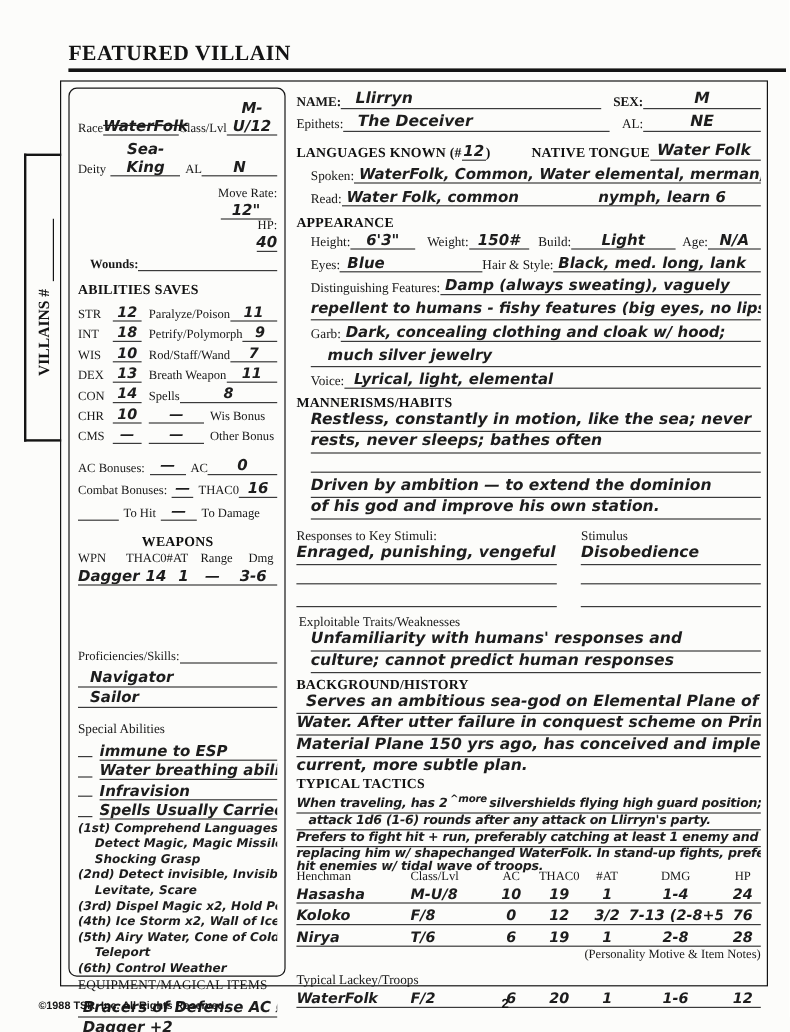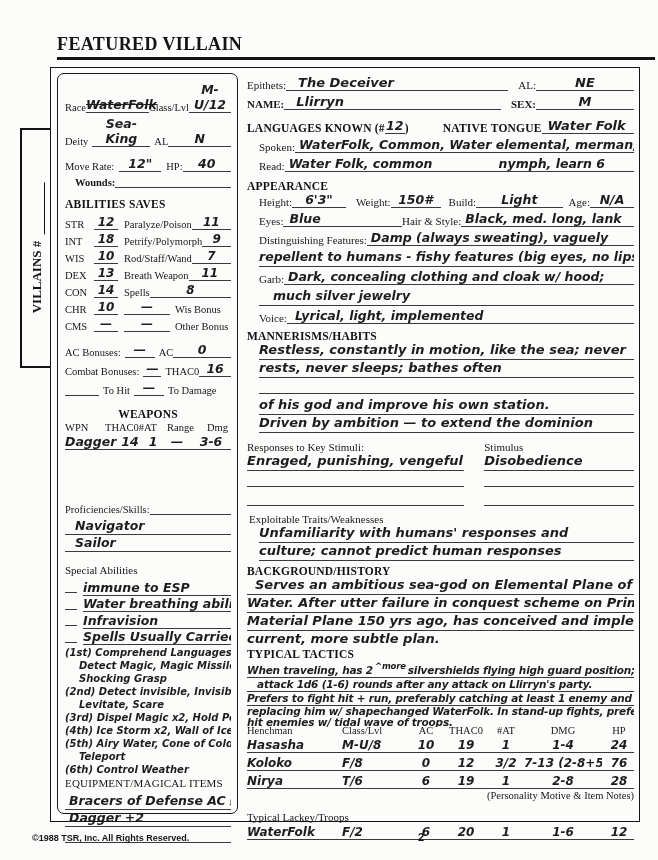--- a/index.html
+++ b/index.html
@@ -87,21 +87,21 @@
         <span class="lbl">Class/Lvl</span>
         <span class="hw u" style="width:42px;text-align:center;">M-U/12</span>
       </div>
       <div class="lrow">
         <span class="lbl">Deity</span>
         <span class="hw u ctr" style="width:58px;margin:0 4px;">Sea-King</span>
         <span class="lbl">AL</span>
         <span class="hw u fill ctr">N</span>
       </div>
 
-      <div class="lrow" style="margin-top:9px;">
+      <div class="lrow" style="margin-top:9px;flex-direction:column;">
         <span class="lbl">Move Rate:</span>
         <span class="hw u ctr" style="width:42px;margin:0 5px;">12"</span>
         <span class="lbl">HP:</span>
         <span class="hw u fill ctr">40</span>
       </div>
       <div class="lrow" style="padding-left:10px;font-weight:bold;">
         <span class="lbl">Wounds:</span>
         <span class="u fill" style="height:12px;"></span>
       </div>
 
@@ -226,30 +226,30 @@
       <div class="lbl lbl11" style="margin-top:1px;letter-spacing:.2px;">EQUIPMENT/MAGICAL ITEMS</div>
       <div class="hw u nowrap" style="margin-top:4px;height:16px;padding-left:4px;">Bracers of Defense AC Ø</div>
       <div class="hw u nowrap" style="height:16px;padding-left:4px;">Dagger +2</div>
       <div class="eq-line u"></div>
       <div class="eq-line u"></div>
     </div>
 
     <div class="rightcol">
 
       <div class="rrow">
+        <span class="lbl lbl11 b">NAME:</span>
+        <span class="hw hw13 u fill" style="padding-left:12px;margin-right:10px;">Llirryn</span>
+        <span class="lbl lbl11 b">SEX:</span>
+        <span class="hw hw13 u ctr" style="width:98px;">M</span>
+      </div>
+      <div class="rrow">
         <span class="lbl lbl11">Epithets:</span>
         <span class="hw hw13 u fill" style="padding-left:12px;margin-right:10px;">The Deceiver</span>
         <span class="lbl lbl11">AL:</span>
         <span class="hw hw13 u ctr" style="width:98px;">NE</span>
-      </div>
-      <div class="rrow">
-        <span class="lbl lbl11 b">NAME:</span>
-        <span class="hw hw13 u fill" style="padding-left:12px;margin-right:10px;">Llirryn</span>
-        <span class="lbl lbl11 b">SEX:</span>
-        <span class="hw hw13 u ctr" style="width:98px;">M</span>
       </div>
 
       <div class="rrow gap8">
         <span class="sec">LANGUAGES KNOWN (#</span>
         <span class="hw u ctr" style="width:20px;">12</span>
         <span class="sec">)</span>
         <span class="sec" style="margin-left:34px;">NATIVE TONGUE</span>
         <span class="hw hw13 u fill" style="padding-left:6px;">Water Folk</span>
       </div>
       <div class="rrow" style="padding-left:12px;">
@@ -285,34 +285,34 @@
           <span class="hw u fill nowrap" style="padding-left:4px;">Damp (always sweating), vaguely</span>
         </div>
         <div class="hw u hline">repellent to humans - fishy features (big eyes, no lips)</div>
         <div class="rrow" style="margin-top:2px;">
           <span class="lbl lbl11">Garb:</span>
           <span class="hw u fill nowrap" style="padding-left:4px;">Dark, concealing clothing and cloak w/ hood;</span>
         </div>
         <div class="hw u hline" style="padding-left:14px;">much silver jewelry</div>
         <div class="rrow" style="margin-top:2px;">
           <span class="lbl lbl11">Voice:</span>
-          <span class="hw u fill nowrap" style="padding-left:8px;">Lyrical, light, implemented</span>
+          <span class="hw u fill nowrap" style="padding-left:8px;">Lyrical, light, elemental</span>
         </div>
       </div>
 
       <div class="sec gap6">MANNERISMS/HABITS</div>
       <div style="padding-left:12px;">
         <div class="hw hw13 u hline">Restless, constantly in motion, like the sea; never</div>
         <div class="hw hw13 u hline">rests, never sleeps; bathes often</div>
         <div class="blank-line"></div>
       </div>
 
       <div style="padding-left:12px;">
+        <div class="hw hw13 u hline">Driven by ambition — to extend the dominion</div>
         <div class="hw hw13 u hline">of his god and improve his own station.</div>
-        <div class="hw hw13 u hline">Driven by ambition — to extend the dominion</div>
       </div>
 
       <div class="stim">
         <div class="stim-left">
           <div class="lbl lbl11">Responses to Key Stimuli:</div>
           <div class="hw hw13 u hline">Enraged, punishing, vengeful</div>
           <div class="blank-line"></div>
           <div class="blank-line"></div>
         </div>
         <div class="stim-right">

